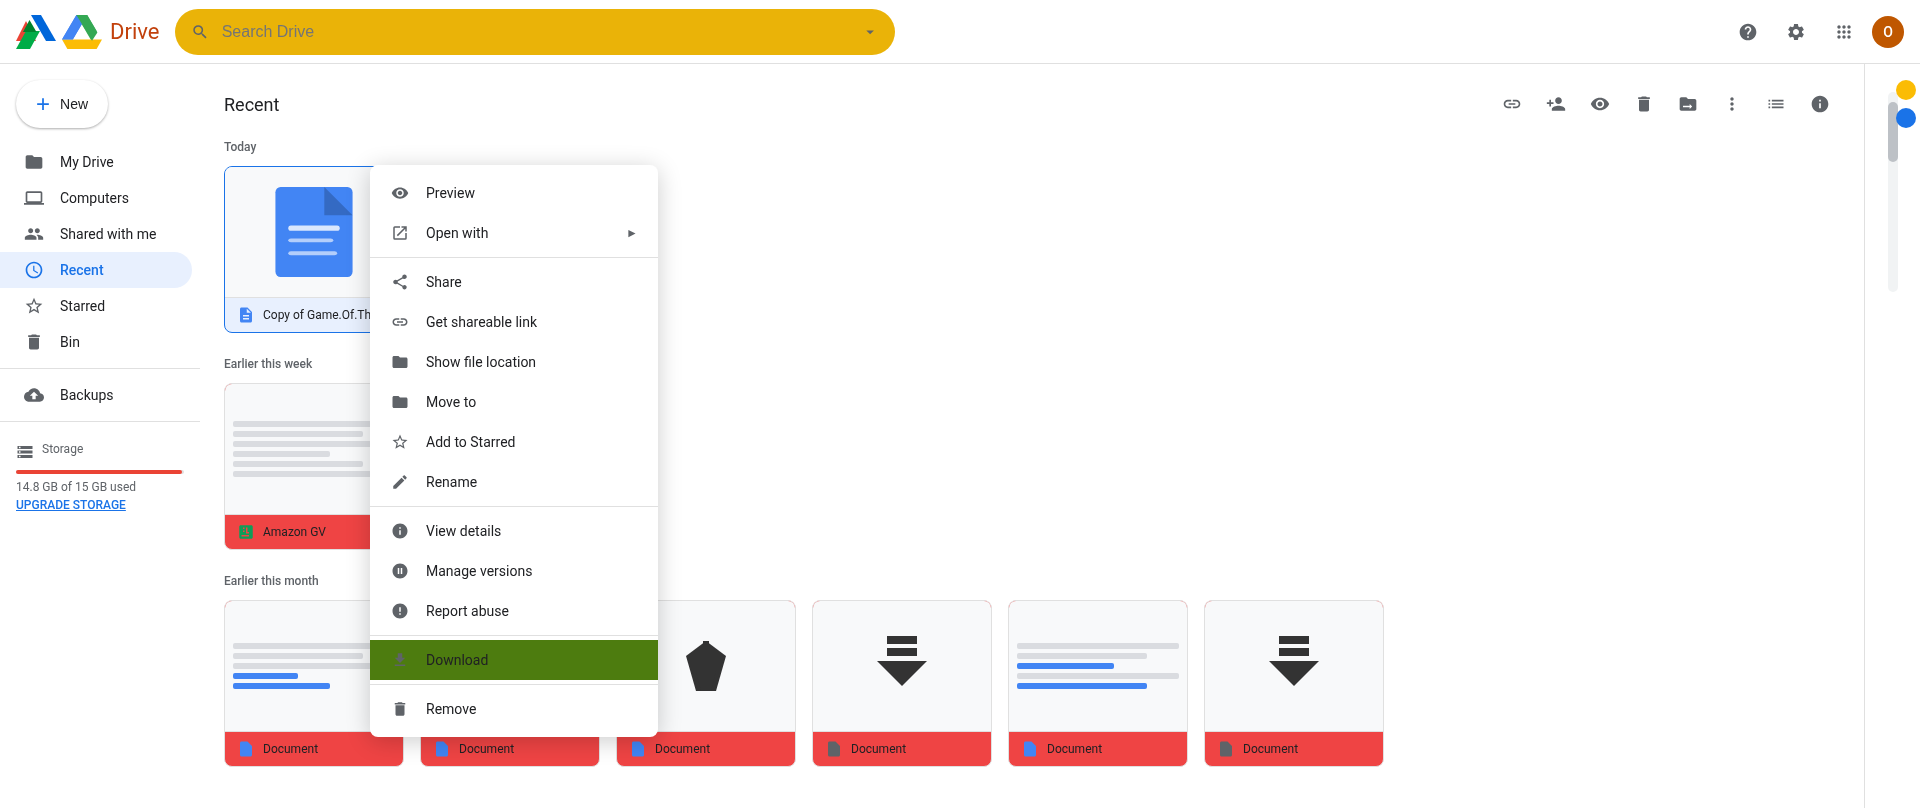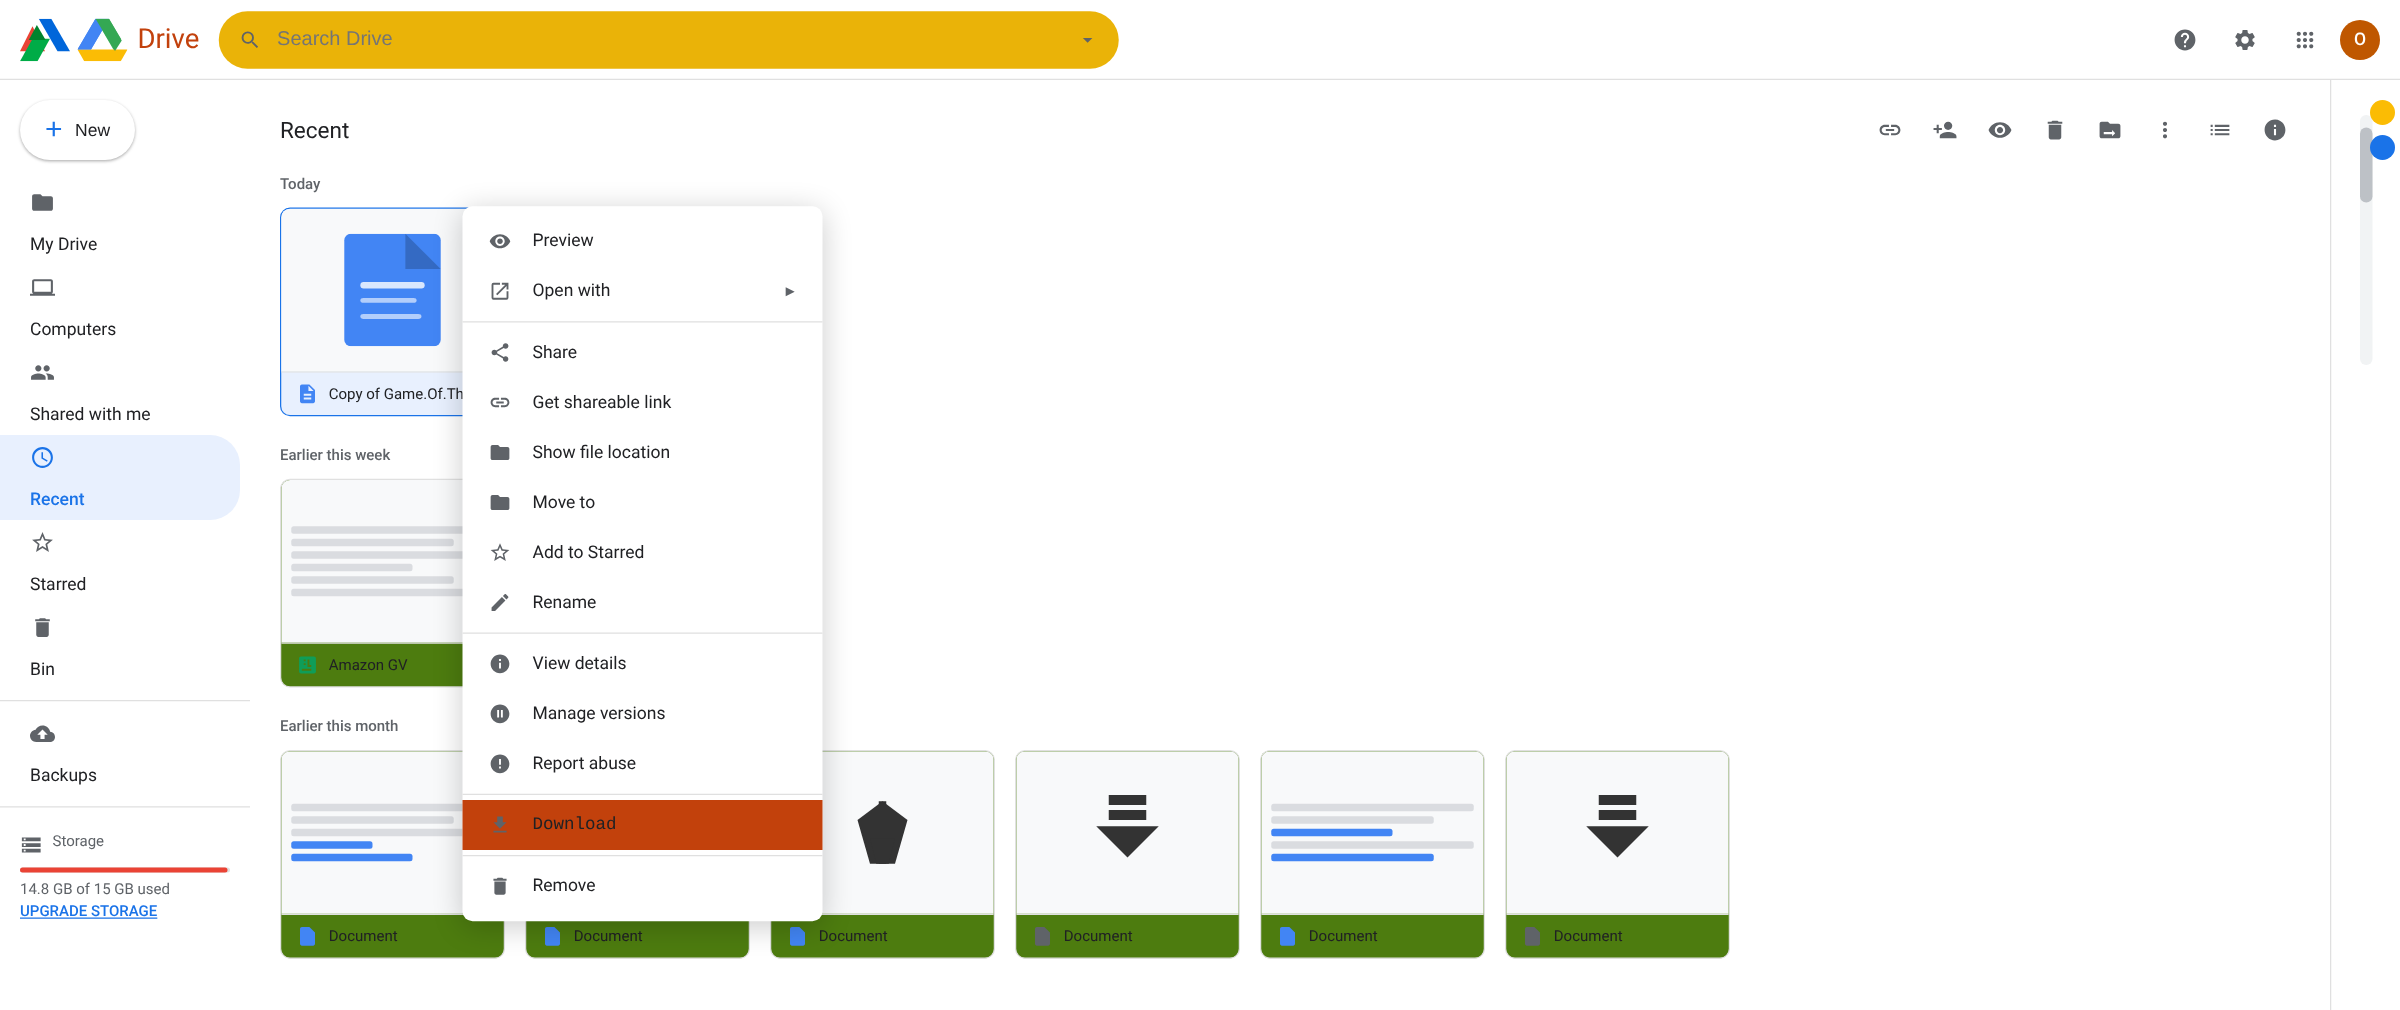--- a/index.html
+++ b/index.html
@@ -19,50 +19,50 @@
     .search-bar { flex: 1; max-width: 720px; display: flex; align-items: center; background: #eab308; border-radius: 24px; padding: 0 16px; height: 46px; gap: 12px; }
     .search-input { border: none; background: transparent; outline: none; font-size: 16px; color: #202124; width: 100%; }
     .top-bar-right { margin-left: auto; display: flex; align-items: center; gap: 8px; }
     .icon-btn { width: 40px; height: 40px; border-radius: 50%; display: flex; align-items: center; justify-content: center; cursor: pointer; color: #5f6368; background: transparent; border: none; font-size: 18px; }
     .avatar { width: 32px; height: 32px; border-radius: 50%; background: #bf5700; display: flex; align-items: center; justify-content: center; color: #fff; font-size: 14px; font-weight: 500; cursor: pointer; }
 
     
     .new-btn { display: flex; align-items: center; gap: 10px; margin: 8px 16px 16px 16px; padding: 0 20px; height: 48px; border-radius: 24px; background: #fff; box-shadow: 0 1px 3px rgba(0,0,0,0.2), 0 1px 2px rgba(0,0,0,0.14); cursor: pointer; font-size: 14px; font-weight: 500; color: #202124; border: none; }
 
     
-    .sidebar-item { display: flex; align-items: flex-start; gap: 16px; padding: 8px 24px; cursor: pointer; border-radius: 0 24px 24px 0; margin-right: 8px; color: #202124; font-size: 14px; flex-direction: column; }
+    .sidebar-item { display: flex; align-items: center; gap: 16px; padding: 8px 24px; cursor: pointer; border-radius: 0 24px 24px 0; margin-right: 8px; color: #202124; font-size: 14px; }
     .sidebar-item.active { background: #e8f0fe; color: #1a73e8; font-weight: 500; }
     .sidebar-item .si-icon { font-size: 18px; color: #5f6368; }
     .sidebar-item.active .si-icon { color: #1a73e8; }
     .sidebar-divider { height: 1px; background: #e0e0e0; margin: 8px 0; }
     .storage-section { padding: 12px 16px; }
     .storage-label { font-size: 12px; color: #5f6368; margin-bottom: 6px; }
     .storage-bar { height: 4px; background: #e0e0e0; border-radius: 2px; margin-bottom: 6px; }
     .storage-bar-fill { height: 100%; background: #ea4335; border-radius: 2px; width: 98.7%; }
     .storage-text { font-size: 12px; color: #5f6368; }
     .upgrade-link { font-size: 12px; color: #1a73e8; cursor: pointer; margin-top: 4px; display: block; font-weight: 500; }
 
     
     .content-toolbar { display: flex; align-items: center; justify-content: space-between; margin-bottom: 16px; }
     .content-title { font-size: 18px; font-weight: 400; color: #202124; }
     .toolbar-actions { display: flex; align-items: center; gap: 4px; }
 
     
     .section-label { font-size: 12px; color: #5f6368; margin-bottom: 12px; font-weight: 500; }
     .file-grid { display: flex; flex-wrap: wrap; gap: 16px; margin-bottom: 24px; }
-    .file-card { width: 180px; border: 1px solid #e0e0e0; border-radius: 8px; overflow: hidden; cursor: pointer; background: #4d7c0f; }
+    .file-card { width: 180px; border: 1px solid #e0e0e0; border-radius: 8px; overflow: hidden; cursor: pointer; background: #ef4444; }
     .file-card.selected { border-color: #1a73e8; background: #e8f0fe; }
     .file-preview { height: 130px; background: #f8f9fa; display: flex; align-items: center; justify-content: center; position: relative; overflow: hidden; }
     .file-info { display: flex; align-items: center; gap: 8px; padding: 8px 12px; border-top: 1px solid #e0e0e0; }
     .file-name { font-size: 12px; color: #202124; white-space: nowrap; overflow: hidden; text-overflow: ellipsis; flex: 1; }
 
     
     .context-menu { position: fixed; top: 165px; left: 370px; background: #fff; border-radius: 8px; box-shadow: 0 4px 24px rgba(0,0,0,0.2); width: 288px; z-index: 1000; padding: 8px 0; }
     .cm-item { display: flex; align-items: center; gap: 16px; padding: 10px 20px; cursor: pointer; color: #202124; font-size: 14px; }
-    .cm-item.highlighted { background: #c2410c; font-family: Liberation Mono, monospace; }
+    .cm-item.highlighted { background: #4d7c0f; }
     .cm-icon { width: 20px; height: 20px; display: flex; align-items: center; justify-content: center; color: #5f6368; font-size: 16px; flex-shrink: 0; }
     .cm-divider { height: 1px; background: #e0e0e0; margin: 4px 0; }
     .cm-item-label { flex: 1; }
     .cm-arrow { color: #5f6368; font-size: 12px; }
 
     
     .content::-webkit-scrollbar { width: 8px; }
     .content::-webkit-scrollbar-track { background: transparent; }
     .content::-webkit-scrollbar-thumb { background: #dadce0; border-radius: 4px; }
 

